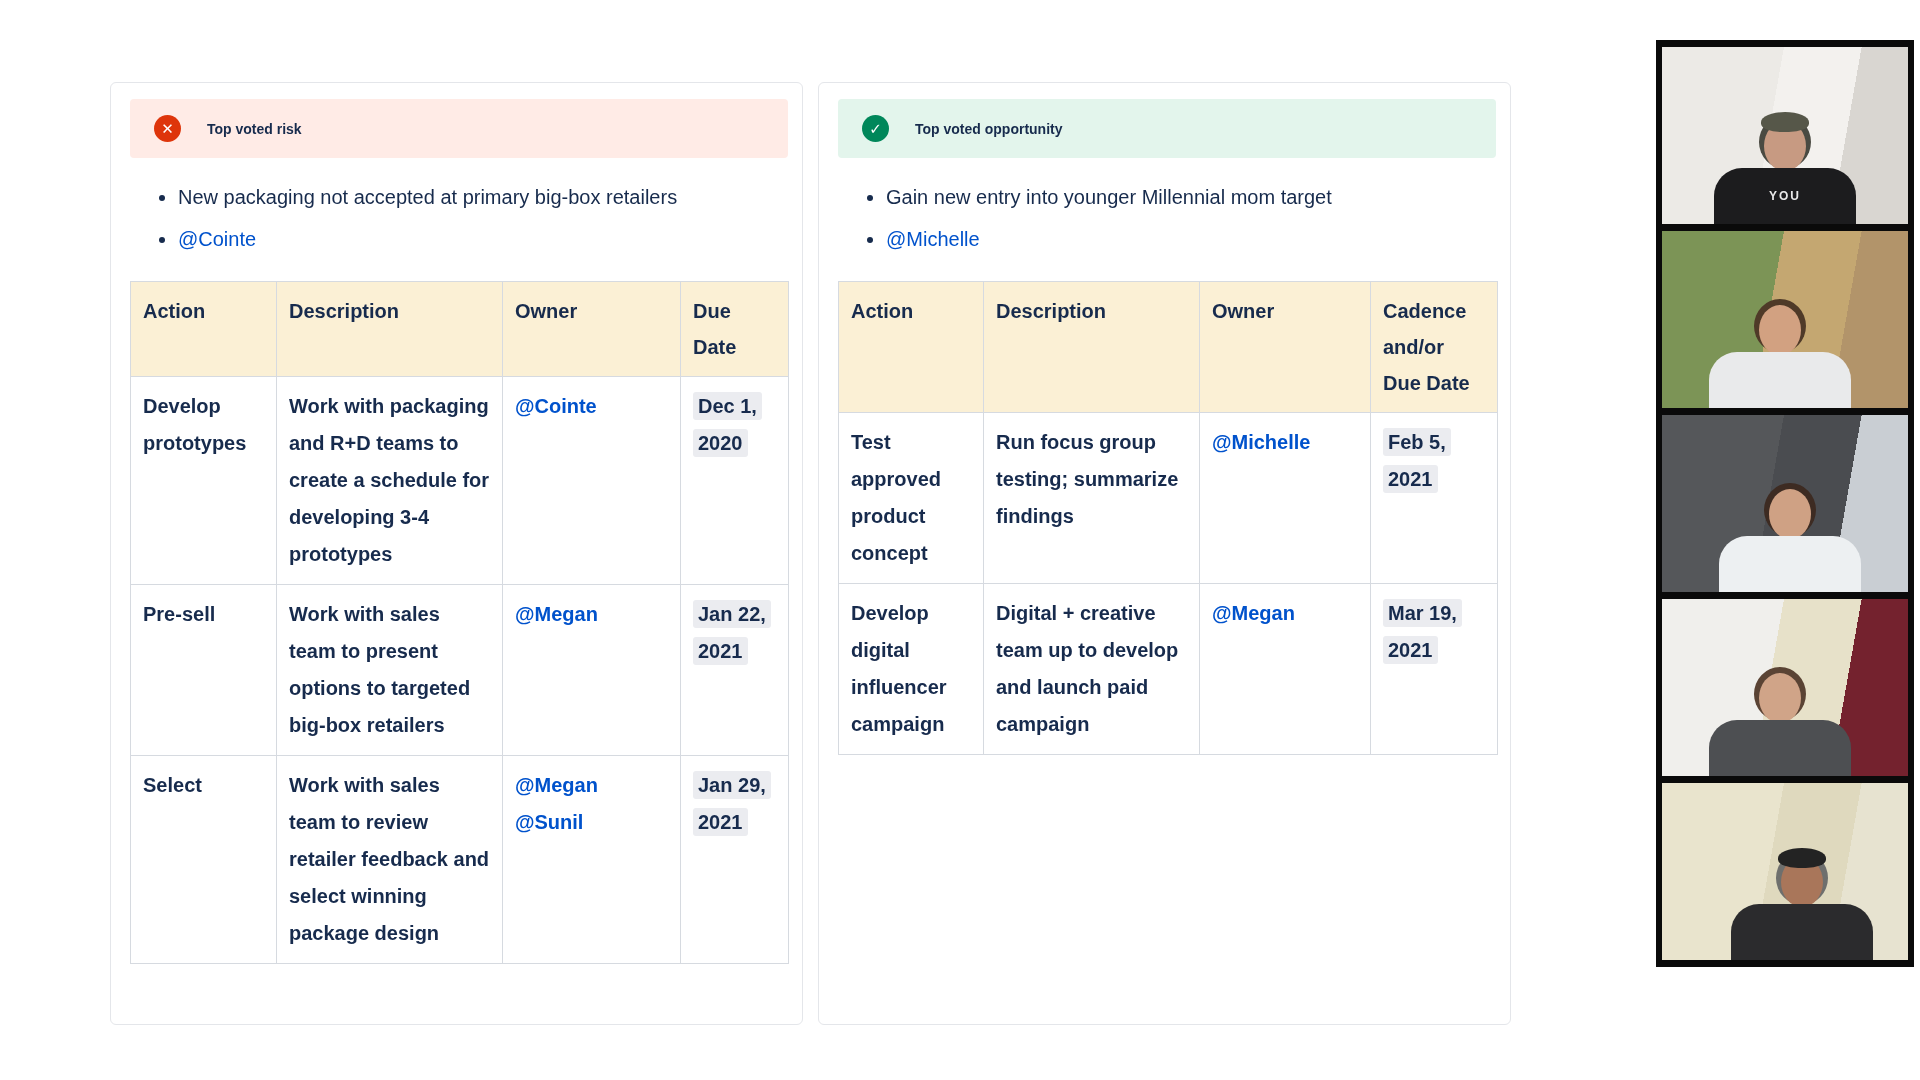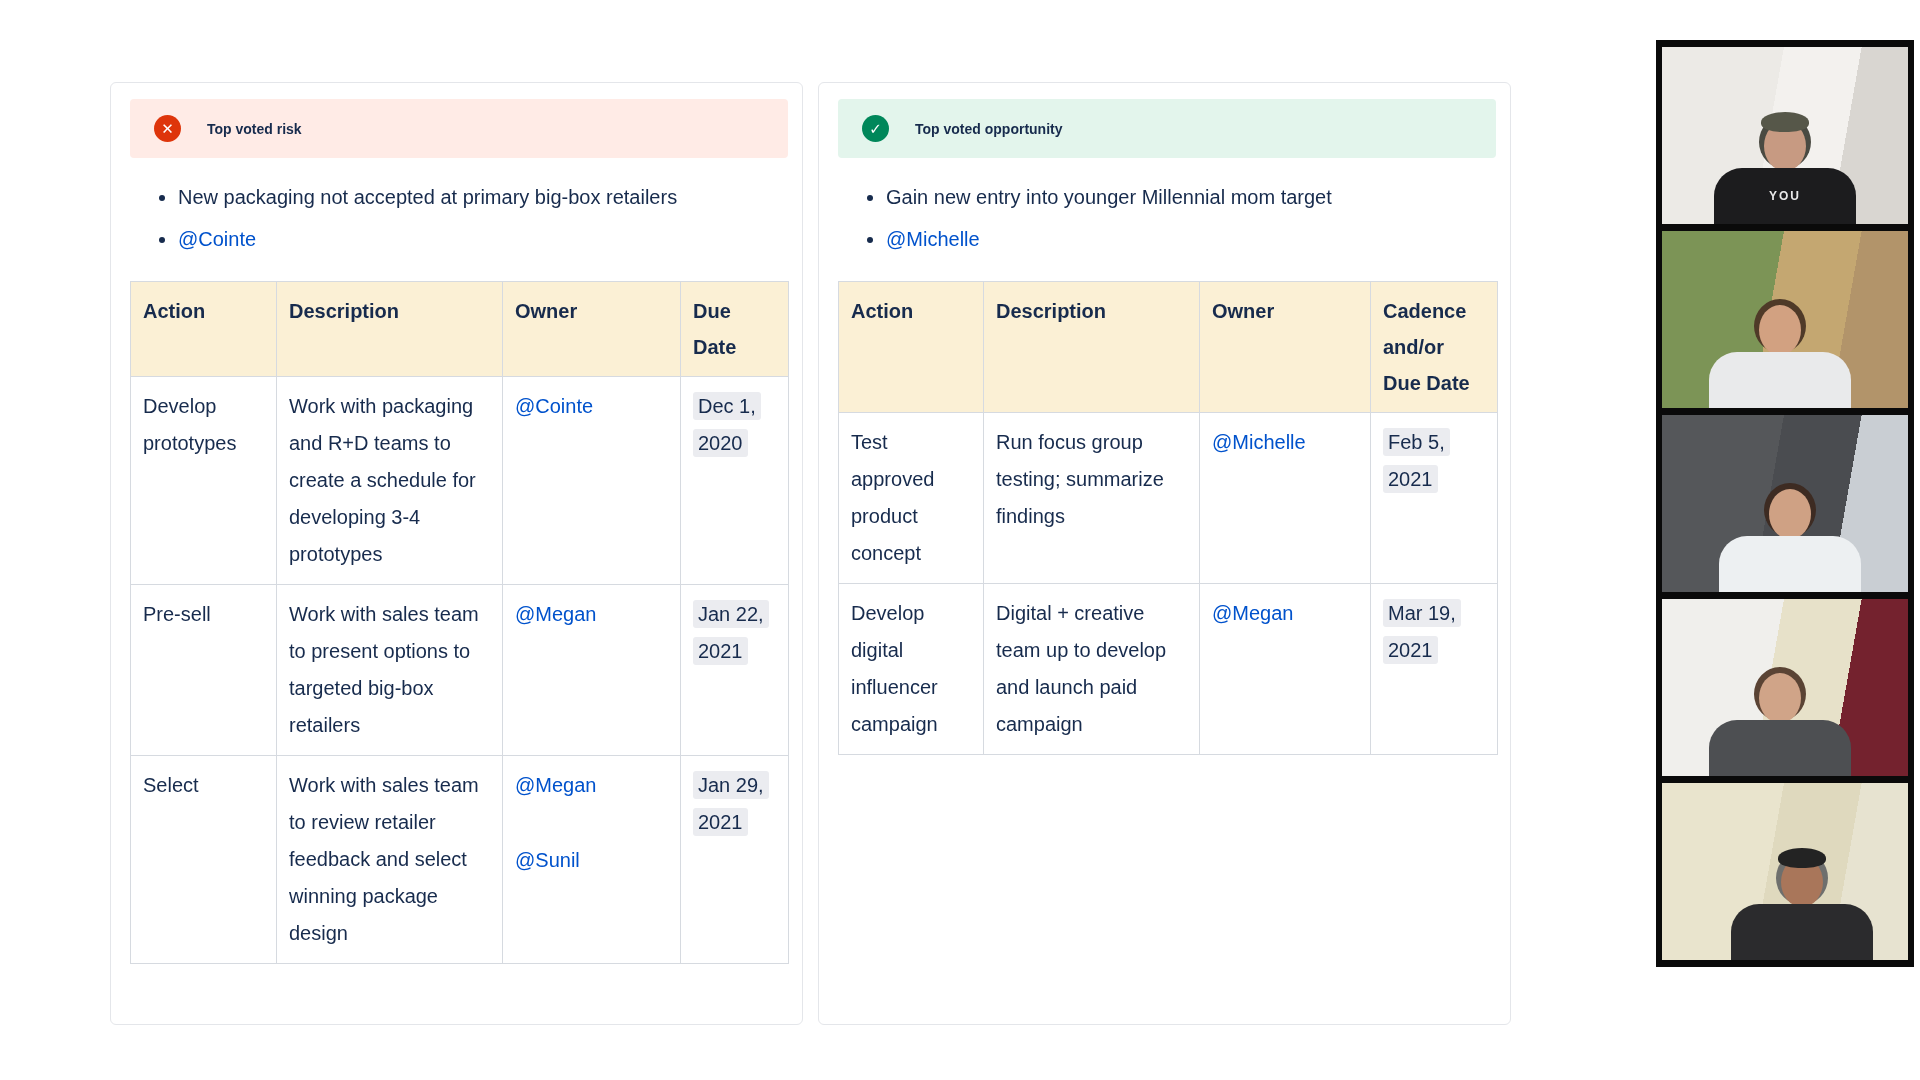--- a/index.html
+++ b/index.html
@@ -46,25 +46,25 @@
   .banner-title{font-size:14px;font-weight:700;}
   ul.bullets{margin:27px 0 0 0;padding-left:48px;list-style:disc;}
   ul.bullets li{font-size:20px;line-height:24px;margin-bottom:18px;}
   .mention{color:var(--link);cursor:pointer;}
   
   table{border-collapse:collapse;table-layout:fixed;margin-top:30px;}
   table.risk-table{width:658px;}
   table.opp-table{width:659px;}
   th,td{
     border:1px solid var(--table-border);vertical-align:top;text-align:left;
-    padding:11px 12px;font-size:20px;line-height:37px;font-weight:400;
+    padding:11px 12px;font-size:20px;line-height:37px;font-weight:700;
   }
   th{background:var(--table-header-bg);font-weight:700;line-height:36px;}
   td p{margin:0;}
-  .owner-gap{margin-top:38px;}
+  .owner-gap{}
   .date-lozenge{
     background:var(--date-bg);border-radius:3px;padding:3px 5px;
     box-decoration-break:clone;-webkit-box-decoration-break:clone;
   }
   
   .video-strip{
     position:absolute;left:1656px;top:40px;width:258px;height:927px;
     background:var(--strip-bg);padding:7px 6px;
     display:flex;flex-direction:column;gap:7px;
   }

